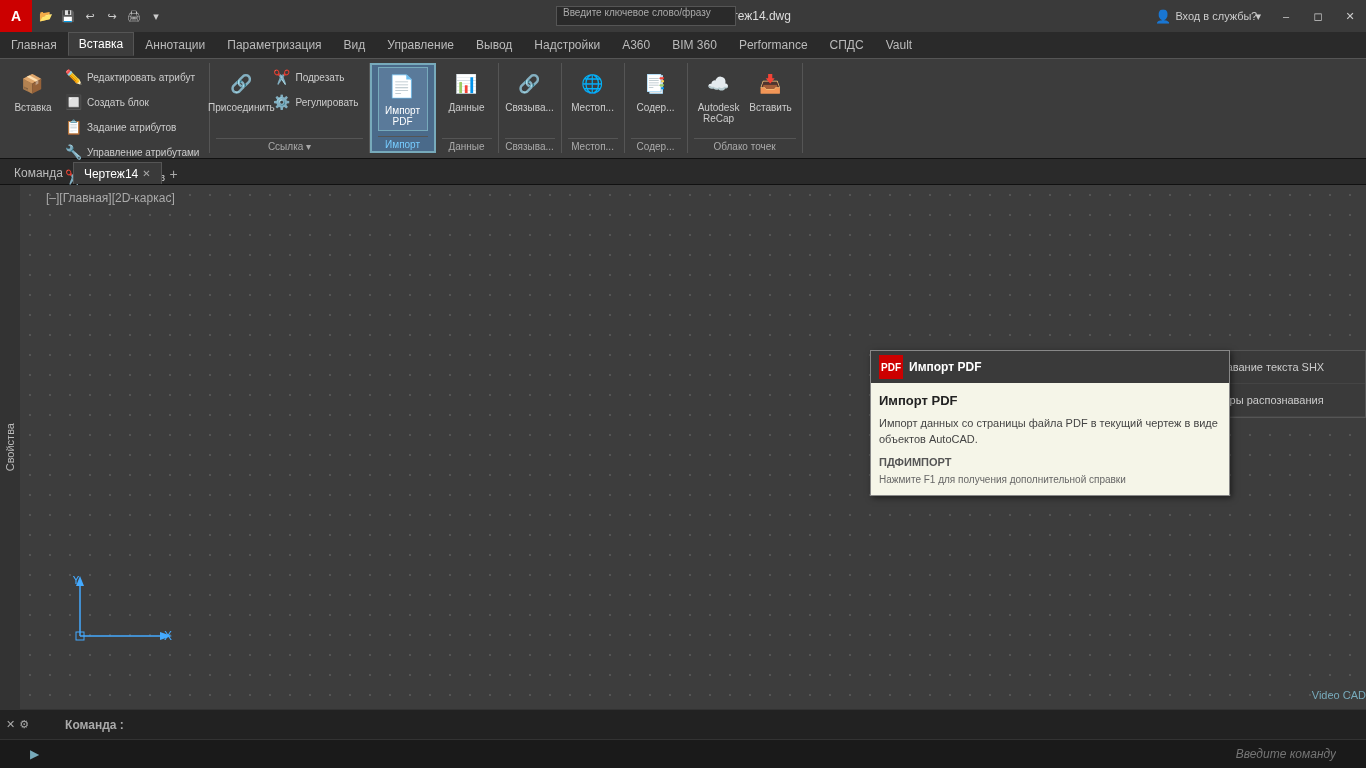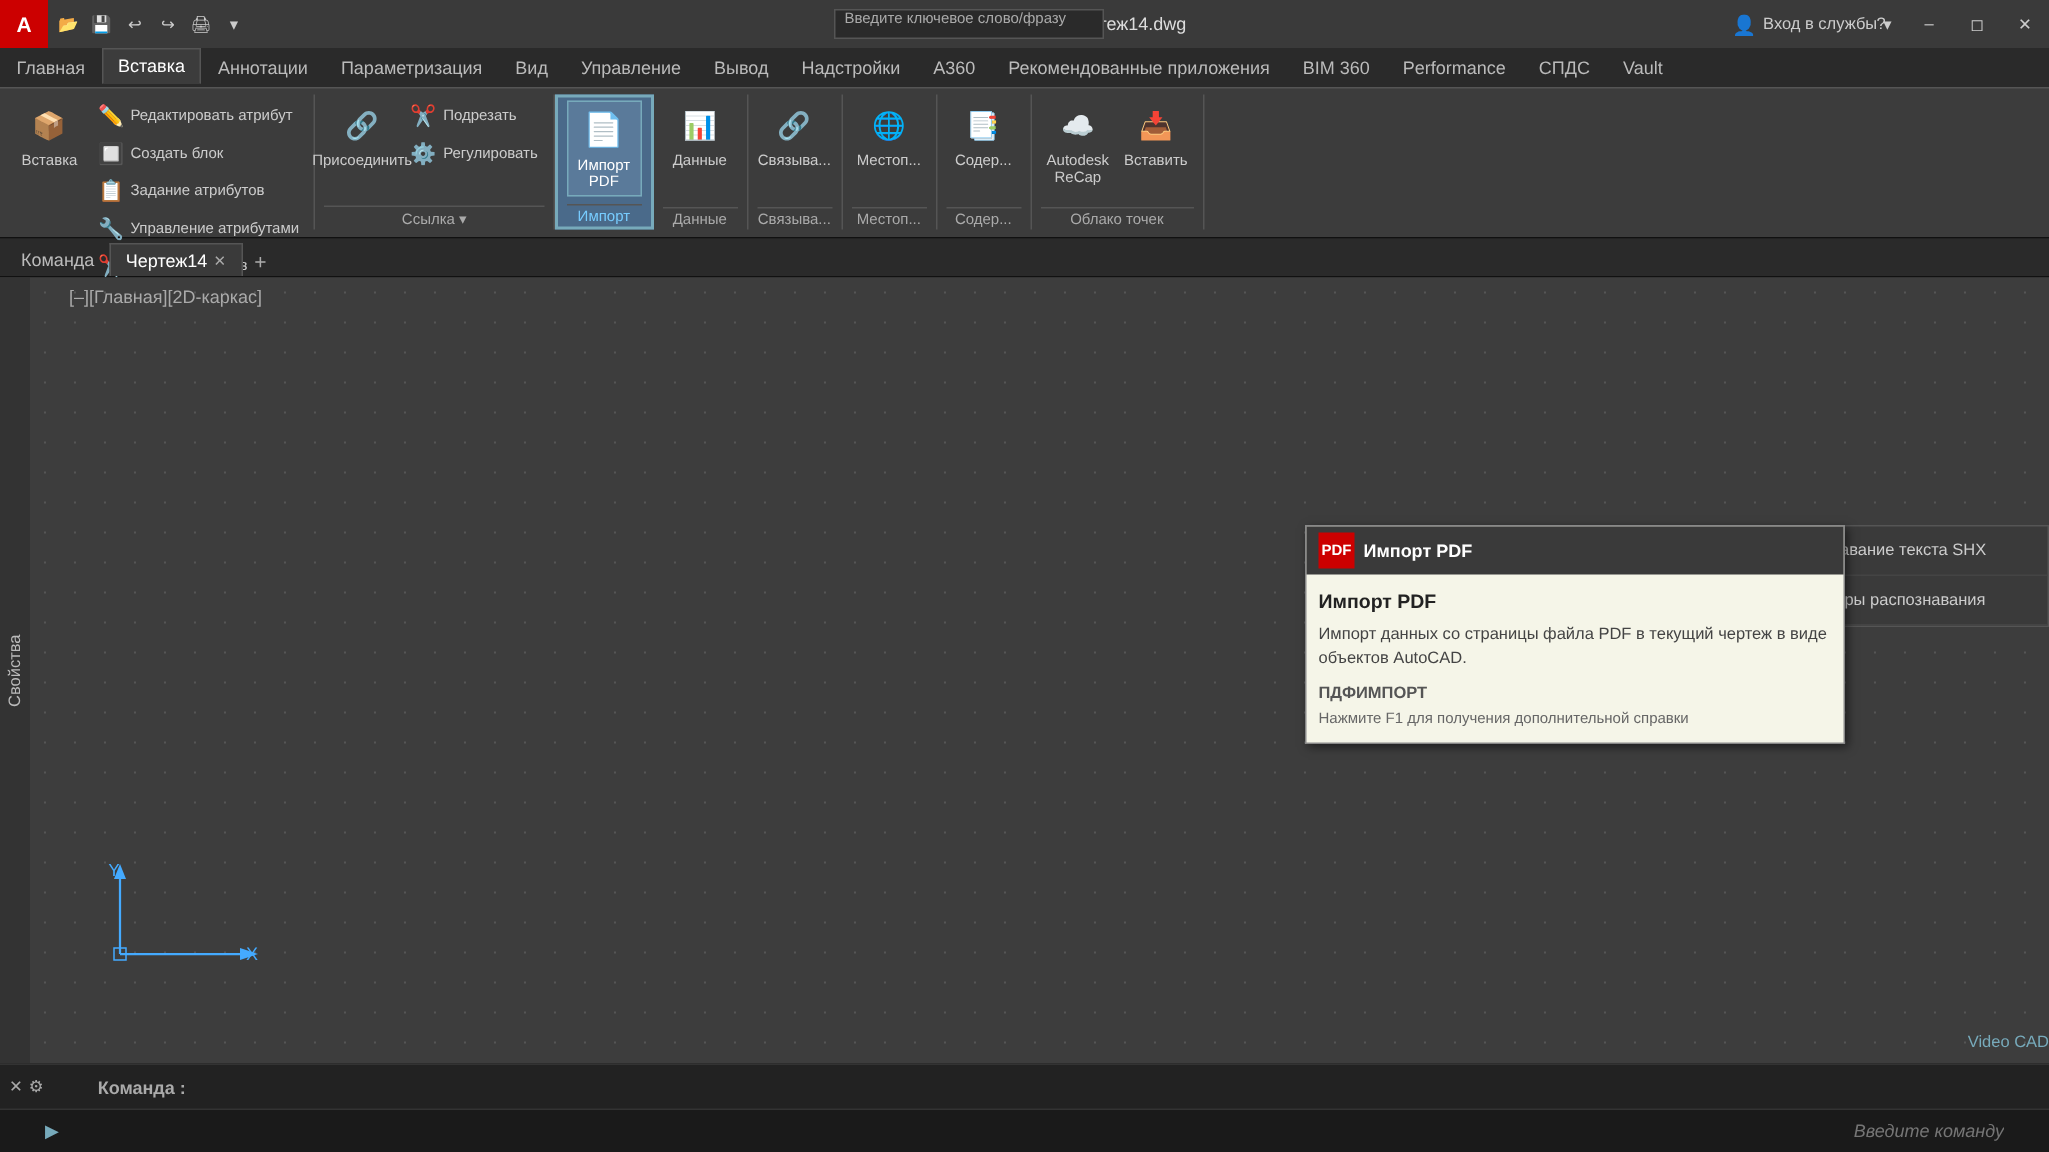--- a/index.html
+++ b/index.html
@@ -315,21 +315,20 @@
   <div id="ribbon-tabs">
     <div class="ribbon-tab">Главная</div>
     <div class="ribbon-tab active">Вставка</div>
     <div class="ribbon-tab">Аннотации</div>
     <div class="ribbon-tab">Параметризация</div>
     <div class="ribbon-tab">Вид</div>
     <div class="ribbon-tab">Управление</div>
     <div class="ribbon-tab">Вывод</div>
     <div class="ribbon-tab">Надстройки</div>
     <div class="ribbon-tab">A360</div>
-    <div class="ribbon-tab">Рекомендованные приложения</div>
     <div class="ribbon-tab">BIM 360</div>
     <div class="ribbon-tab">Performance</div>
     <div class="ribbon-tab">СПДС</div>
     <div class="ribbon-tab">Vault</div>
   </div>
 
   <div id="ribbon-content">
 
     <div class="ribbon-group">
       <div class="ribbon-group-content">

